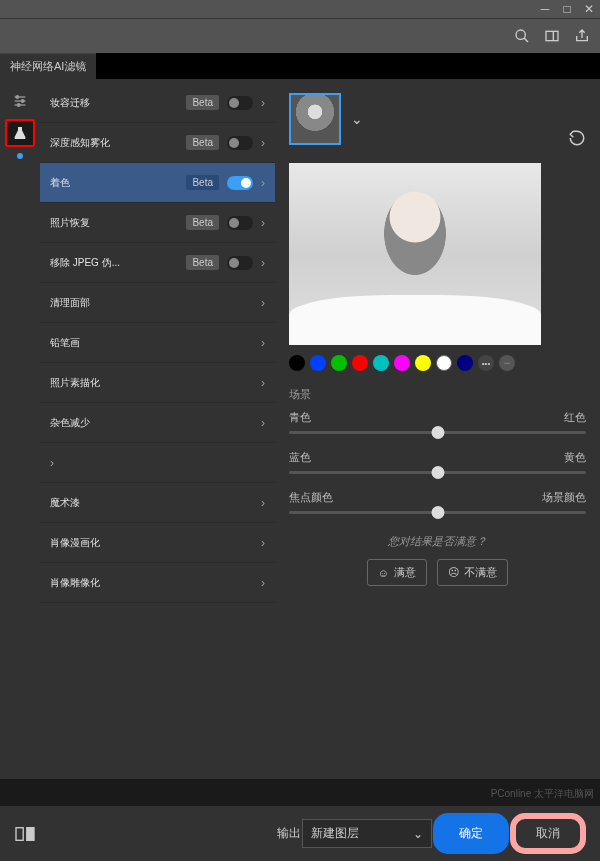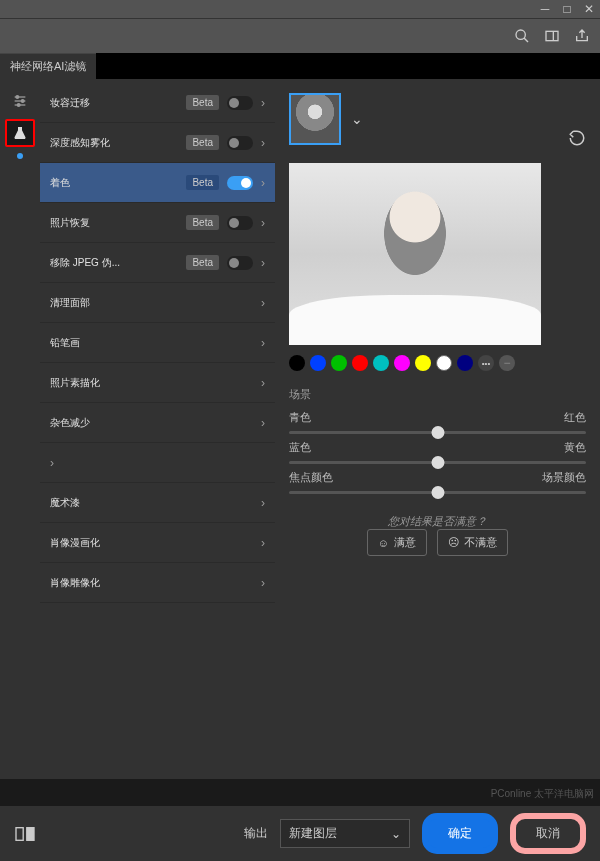--- a/index.html
+++ b/index.html
@@ -31,29 +31,29 @@
 .thumb{width:52px;height:52px;border:2px solid #3a9ff5;background:linear-gradient(135deg,#666,#999);position:relative;overflow:hidden}
 .thumb::before{content:"";position:absolute;inset:0;background:radial-gradient(circle at 50% 35%,#ddd 18%,#888 19% 48%,#555 49%)}
 .thumb-chev{color:#ccc;font-size:14px}
 .undo-icon{position:absolute;right:14px;top:50px}
 .section-label{color:#999;font-size:11px;margin-bottom:8px}
 .big-image{width:252px;height:182px;background:linear-gradient(180deg,#e8e8e8 0%,#d0d0d0 50%,#e0e0e0 100%);position:relative;overflow:hidden;margin-bottom:10px}
 .big-image::before{content:"";position:absolute;left:50%;top:42%;transform:translate(-50%,-50%);width:90px;height:110px;background:radial-gradient(circle at 50% 30%,#f0e8e0 28%,transparent 29%),radial-gradient(ellipse at 50% 45%,#888 48%,transparent 49%);border-radius:50% 50% 40% 40%}
 .big-image::after{content:"";position:absolute;left:0;right:0;bottom:0;height:50px;background:#fafafa;border-radius:40% 40% 0 0}
 .color-swatches{display:flex;gap:5px;align-items:center;margin-bottom:16px;flex-wrap:wrap}
 .swatch{width:16px;height:16px;border-radius:50%}
-.slider-group{margin-bottom:6px}
+.slider-group{margin-bottom:16px}
 .slider-labels{display:flex;justify-content:space-between;font-size:11px;color:#bbb;margin-bottom:6px}
 .slider-track{height:3px;background:#555;position:relative;border-radius:2px}
 .slider-thumb{position:absolute;width:13px;height:13px;background:#ddd;border-radius:50%;top:-5px;transform:translateX(-50%)}
 .feedback{text-align:center;margin-top:20px}
-.feedback-q{color:#999;font-style:italic;font-size:11px;}
+.feedback-q{color:#999;font-style:italic;font-size:11px;margin-bottom:10px}
 .fb-buttons{display:flex;justify-content:center;gap:10px}
 .fb-btn{display:flex;align-items:center;gap:5px;border:1px solid #666;padding:5px 10px;border-radius:3px;font-size:11px;color:#ccc;cursor:pointer}
-.footer{position:absolute;bottom:0;left:0;right:0;height:56px;background:#323232;border-top:1px solid #1a1a1a;display:flex;align-items:center;padding:0 14px;gap:12px}
+.footer{position:absolute;bottom:0;left:0;right:0;height:56px;background:#323232;border-top:1px solid #1a1a1a;display:flex;align-items:center;padding:0 14px;gap:1px}
 .footer-icon{margin-right:auto}
 .output-label{font-size:12px;color:#ccc}
 .output-select{background:#2a2a2a;border:1px solid #555;color:#ccc;padding:5px 8px;font-size:12px;width:130px;display:flex;justify-content:space-between;align-items:center}
 .btn{padding:6px 20px;border-radius:15px;font-size:12px;cursor:pointer;border:6px solid #fca5a5}
 .btn-primary{background:#1473e6;border-color:#1473e6;color:#fff}
 .btn-secondary{background:#323232;color:#ccc}
 .watermark{position:absolute;right:6px;bottom:60px;font-size:10px;color:#555;}
 </style>
 </head>
 <body>

